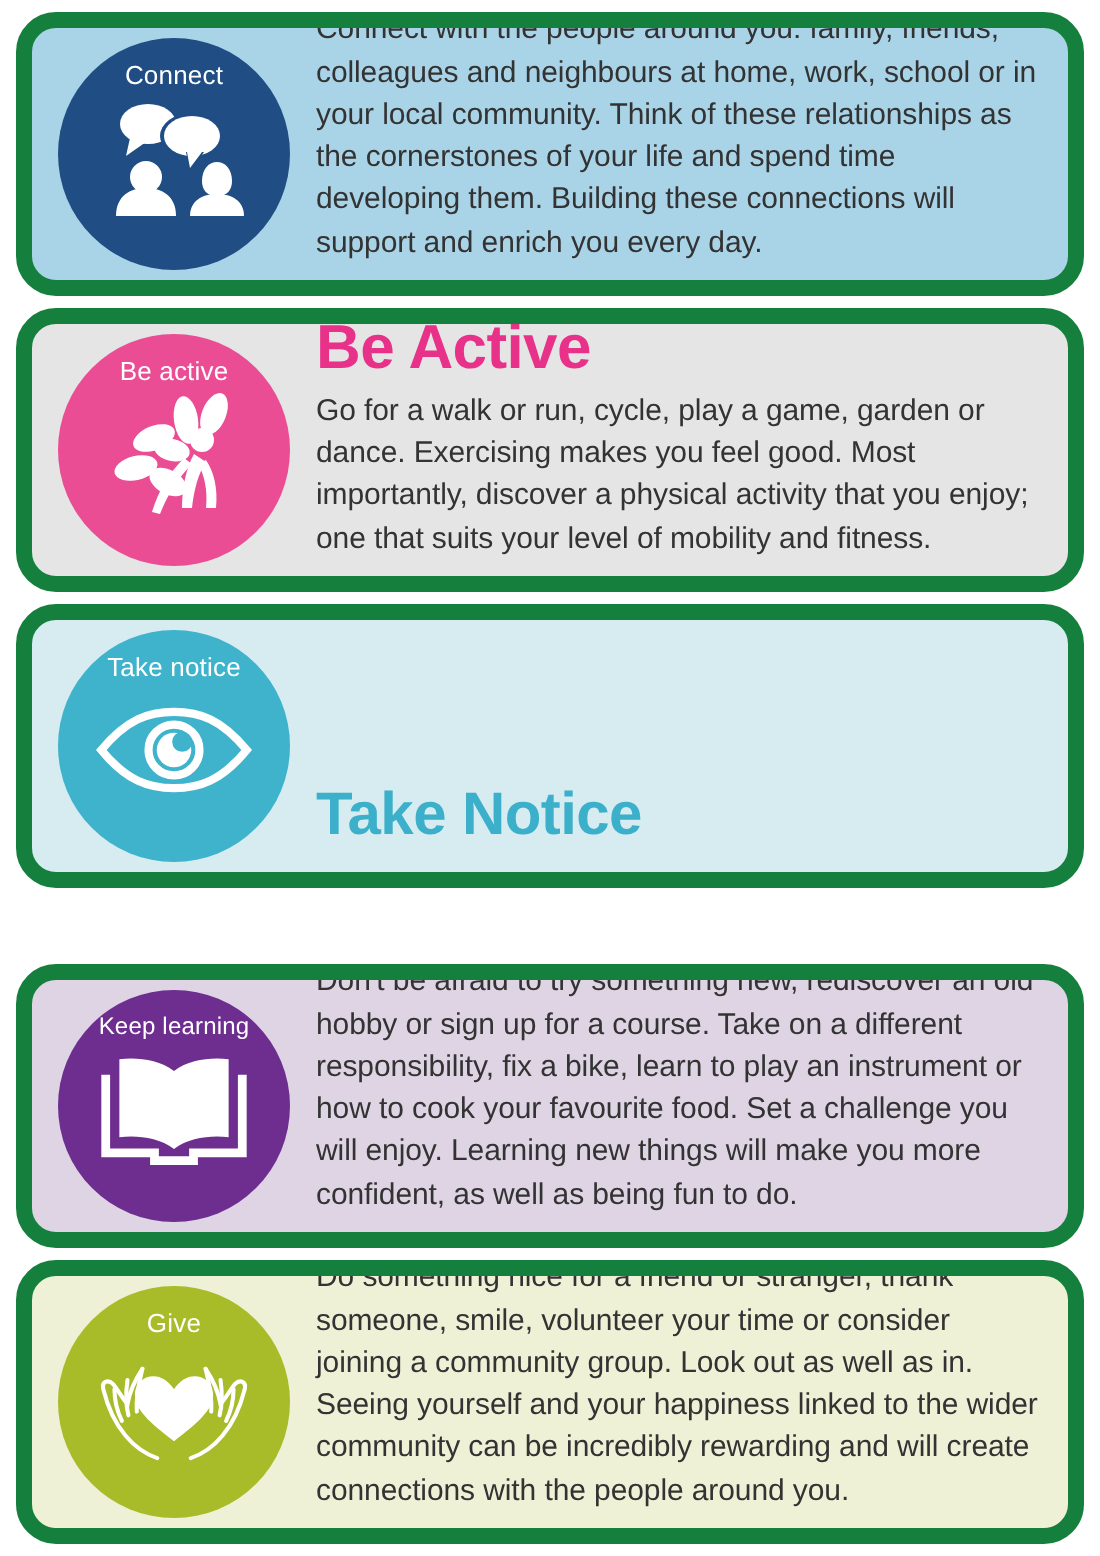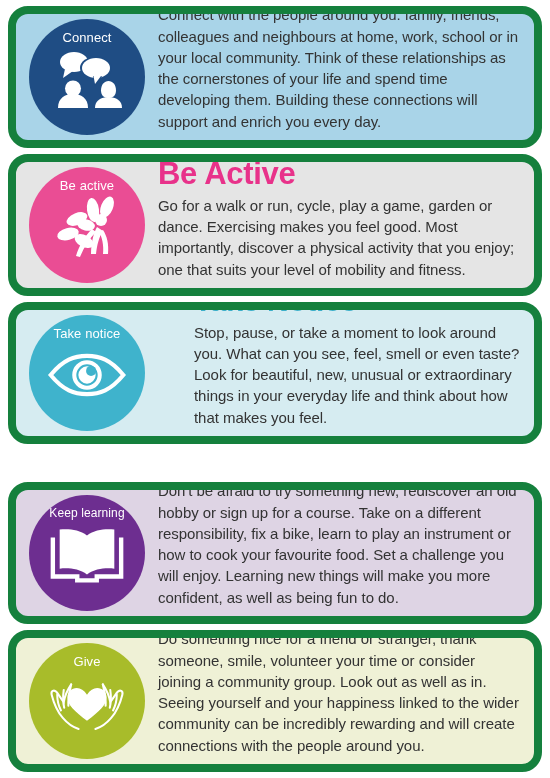--- a/index.html
+++ b/index.html
@@ -97,21 +97,21 @@
   .card-connect .badge { background: #1f4d84; }
   .card-connect .heading { color: #1a4f8f; }
 
   
   .card-beactive { background: #e5e5e5; }
   .card-beactive .badge { background: #ea4d94; }
   .card-beactive .heading { color: #e8328a; }
   .card-beactive .heading { font-size: 31px; }
 
   
-  .card-takenotice { background: #d6ecf1; gap: 36px; }
+  .card-takenotice { background: #d6ecf1; }
   .card-takenotice .badge { background: #3fb3cc; }
   .card-takenotice .heading { color: #3cb0ca; }
 
   
   .card-keeplearning { background: #ded4e4; margin-top: 32px; }
   .card-keeplearning .badge { background: #6d2e90; }
   .card-keeplearning .heading { color: #6e2f92; }
   .card-keeplearning .badge-label { font-size: 12px; }
 
   
@@ -198,21 +198,20 @@
 
             <circle cx="44" cy="23" r="9.5" fill="#ffffff"></circle>
 
             <circle cx="48.5" cy="18.5" r="5.5" fill="#3fb3cc"></circle>
           </svg>
         </div>
       </div>
     </div>
     <div class="content">
       <div class="heading">Take Notice</div>
-      <div class="body-text">Stop, pause, or take a moment to look around you. What can you see, feel, smell or even taste? Look for beautiful, new, unusual or extraordinary things in your everyday life and think about how that makes you feel.</div>
     </div>
   </div>
 
   <div class="card card-keeplearning">
     <div class="badge-wrap">
       <div class="badge">
         <div class="badge-label">Keep learning</div>
         <div class="badge-icon">
           <svg width="82" height="58" viewBox="0 0 82 58" fill="none">
 

